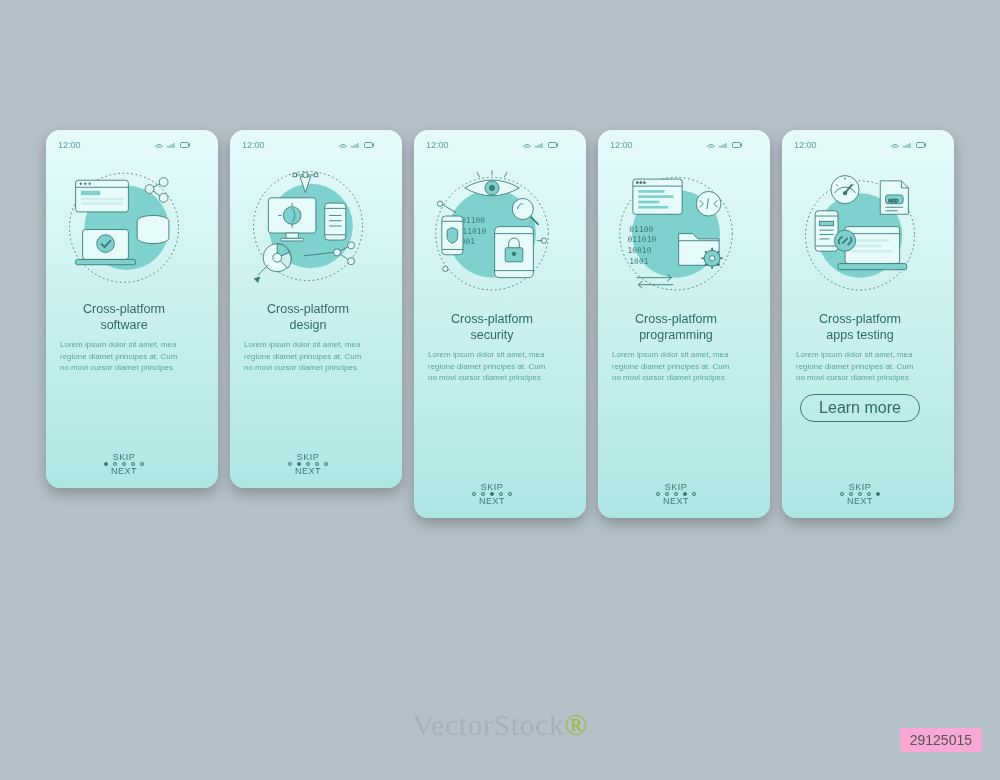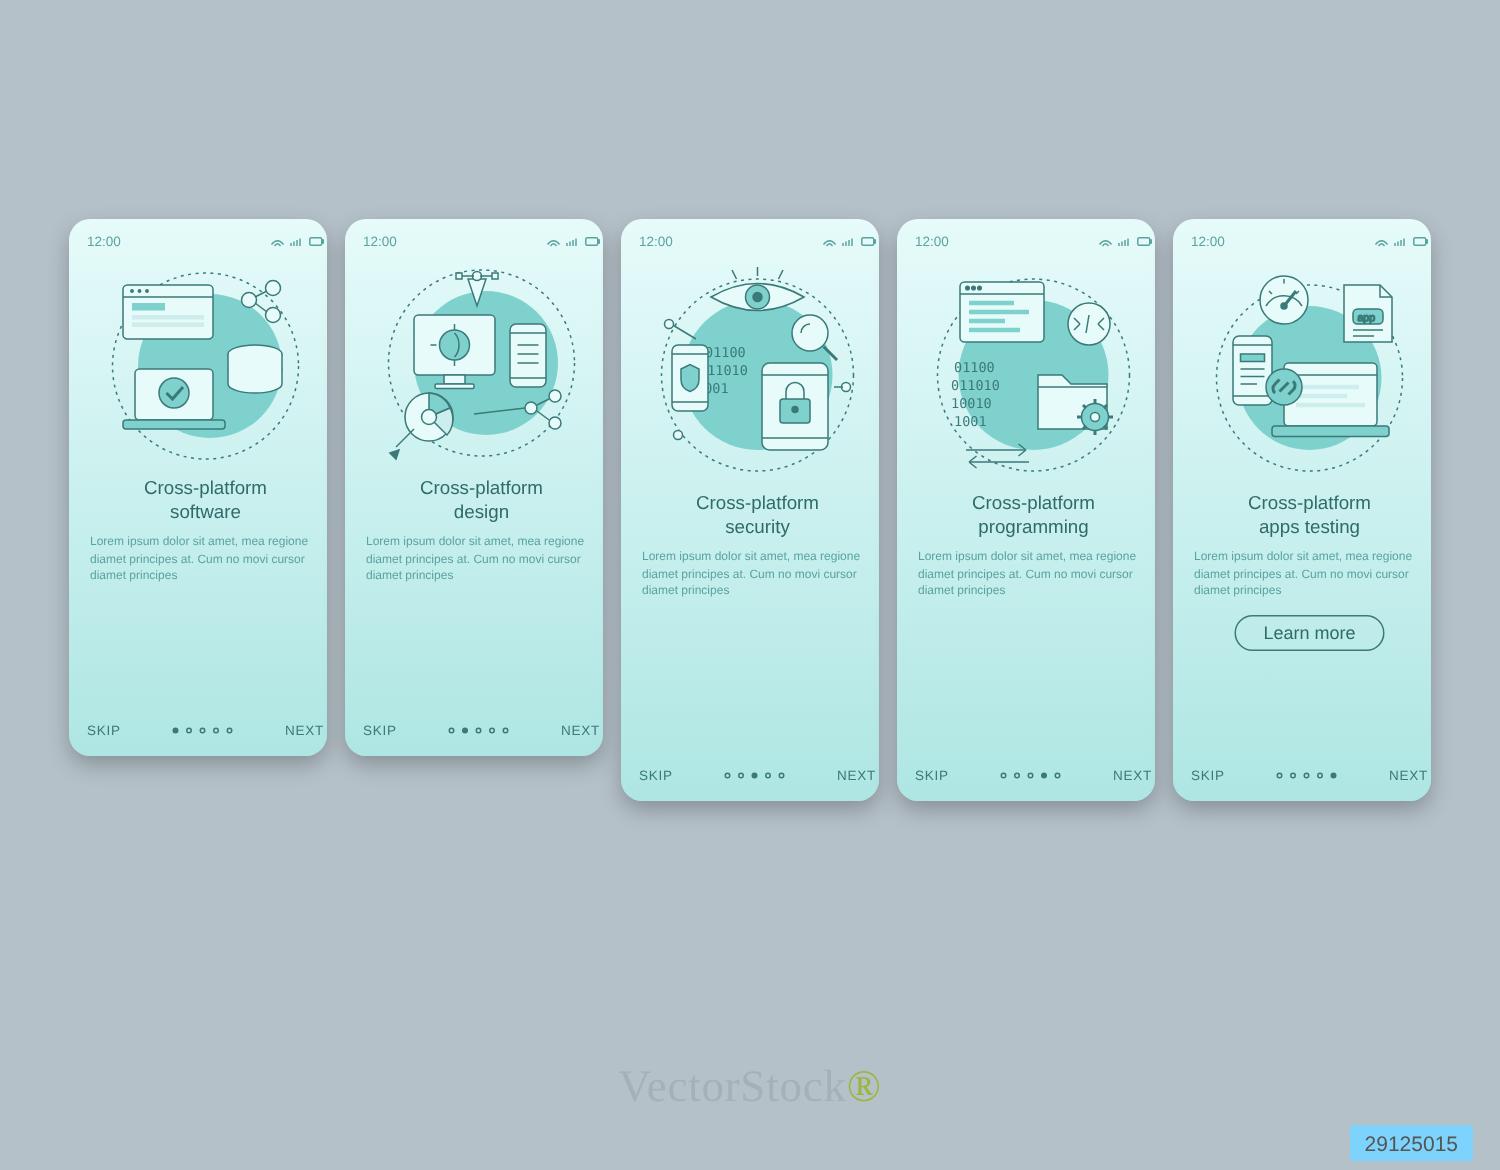--- a/index.html
+++ b/index.html
@@ -16,26 +16,25 @@
     justify-content: center;
     align-items: flex-start;
     gap: 12px;
     padding-top: 130px;
   }
   .phone {
     width: 172px;
     border-radius: 14px;
     background: linear-gradient(to bottom, #e6fbfa 0%, #aee6e3 100%);
     box-shadow: 0 6px 14px rgba(0,0,0,0.25);
-    padding: 10px 2px 12px 12px;
+    padding: 10px 28px 12px 12px;
     display: flex;
     flex-direction: column;
     color: #3a7a78;
     position: relative;
-    margin-top: 16px;
   }
   .phone.short { height: 358px; }
   .phone.tall  { height: 388px; }
   .phone.tall .illus { height: 150px; }
   .phone.short .illus { height: 140px; }
   .statusbar {
     display: flex;
     justify-content: space-between;
     align-items: center;
     font-size: 9px;
@@ -63,34 +62,35 @@
     line-height: 1.45;
     color: #5aa3a0;
     margin-top: 6px;
     padding: 0 2px;
   }
   .cta {
     margin: 10px auto 0;
     border: 1px solid #3a7a78;
     border-radius: 14px;
     padding: 4px 18px;
-    font-size: 12px;
+    font-size: 16px;
     color: #2f6b69;
     background: transparent;
     cursor: pointer;
     text-align: right;
   }
   .navrow {
     margin-top: auto;
     display: flex;
     justify-content: space-between;
     align-items: center;
     font-size: 9px;
     letter-spacing: 0.5px;
     color: #3a7a78;
+    flex-direction: column;
   }
   .navrow .btn { cursor: pointer; }
   .dots { display: flex; gap: 5px; }
   .dot {
     width: 4px; height: 4px; border-radius: 50%;
     border: 1px solid #3a7a78;
     background: transparent;
   }
   .dot.active { background: #3a7a78; }
 
@@ -100,22 +100,22 @@
     text-align: center;
     font-family: Georgia, 'Times New Roman', serif;
     font-size: 30px;
     color: #a6b0b8;
     letter-spacing: 0.5px;
   }
   .watermark .g { color: #9fb43a; }
   .asset-id {
     position: absolute;
     right: 18px;
-    bottom: 6px;
-    background: #7dd3fc;
+    bottom: 28px;
+    background: #f9a8d4;
     color: #555;
     font-size: 14px;
     padding: 4px 10px;
     border-radius: 2px;
   }
   .diag {
     position: absolute;
     inset: 0;
     pointer-events: none;
   }

